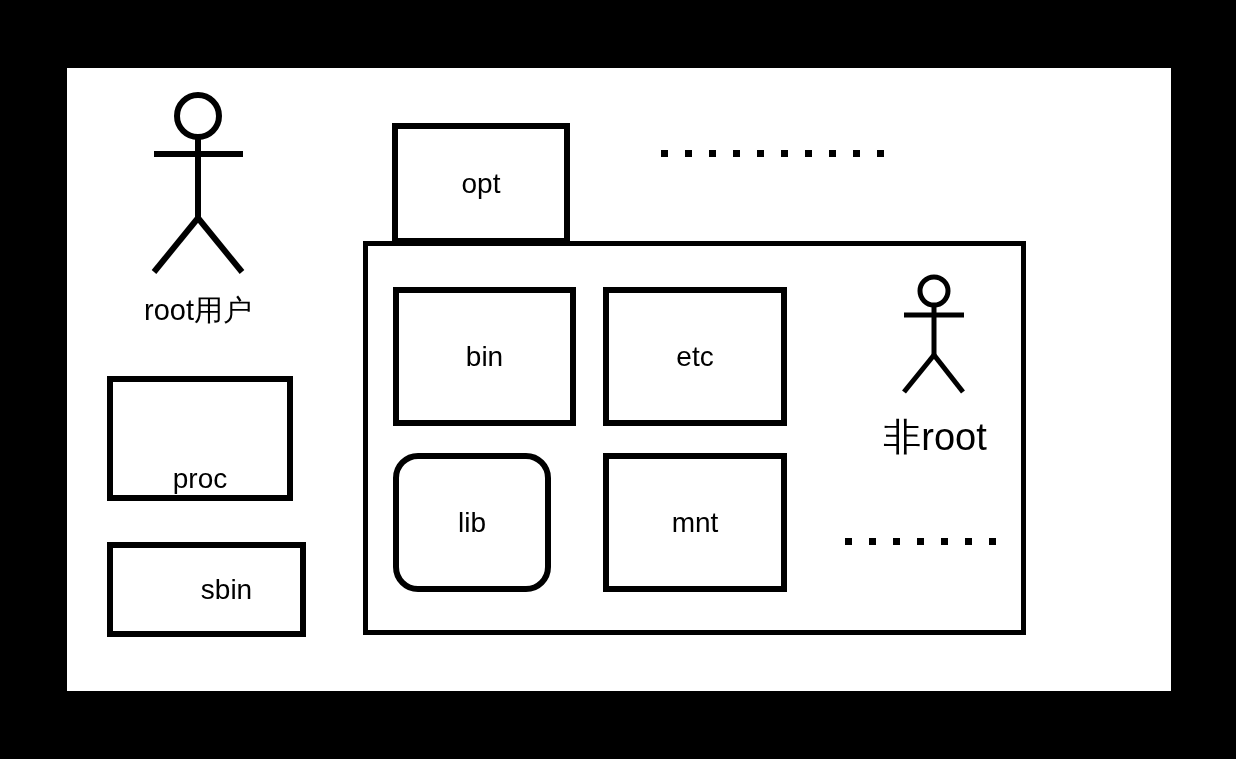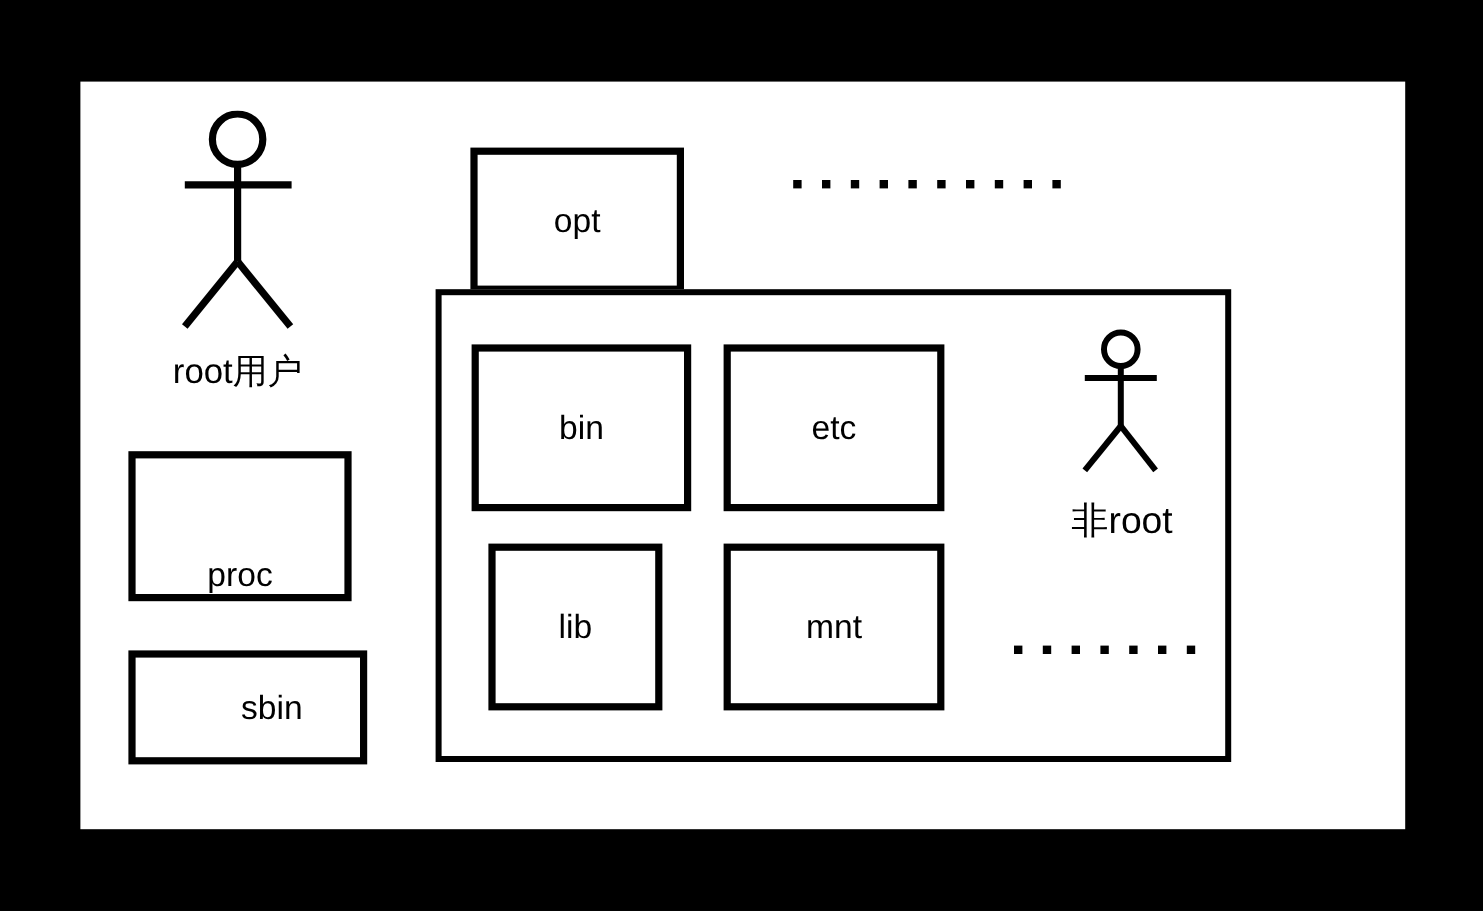--- a/index.html
+++ b/index.html
@@ -103,35 +103,35 @@
     </div>
 
   <div class="container-box" style="left:363px; top:241px; width:663px; height:394px;"></div>
 
   <div class="dirbox" style="left:603px; top:287px; width:184px; height:139px;">
     <span>etc</span>
   </div>
   <div class="dirbox" style="left:393px; top:287px; width:183px; height:139px;">
     <span>bin</span>
   </div>
-  <div class="dirbox" style="left:407px; top:453px; width:145px; height:139px;">
+  <div class="dirbox" style="left:393px; top:453px; width:158px; height:139px;border-radius:25px;">
     <span>lib</span>
   </div>
   <div class="dirbox" style="left:603px; top:453px; width:184px; height:139px;justify-content:center;">
     <span>mnt</span>
   </div>
 
   <svg class="figure-svg" style="left:898px; top:274px;" width="74" height="120" viewBox="0 0 74 120">
     <circle cx="36" cy="17" r="14" stroke-width="5"></circle>
     <line x1="36" y1="31" x2="36" y2="81" stroke-width="5"></line>
     <line x1="6" y1="41" x2="66" y2="41" stroke-width="5"></line>
     <line x1="36" y1="81" x2="6" y2="118" stroke-width="5"></line>
     <line x1="36" y1="81" x2="65" y2="118" stroke-width="5"></line>
   </svg>
-  <div class="actor-label" style="left:865px; top:417px; width:140px; font-size:31px;">非root</div>
+  <div class="actor-label" style="left:865px; top:417px; width:140px; font-size:38px;">非root</div>
 
   <div class="dots" style="left:845px; top:538px;">
       <span class="dot"></span>
       <span class="dot"></span>
       <span class="dot"></span>
       <span class="dot"></span>
       <span class="dot"></span>
       <span class="dot"></span>
       <span class="dot"></span>
     </div>

